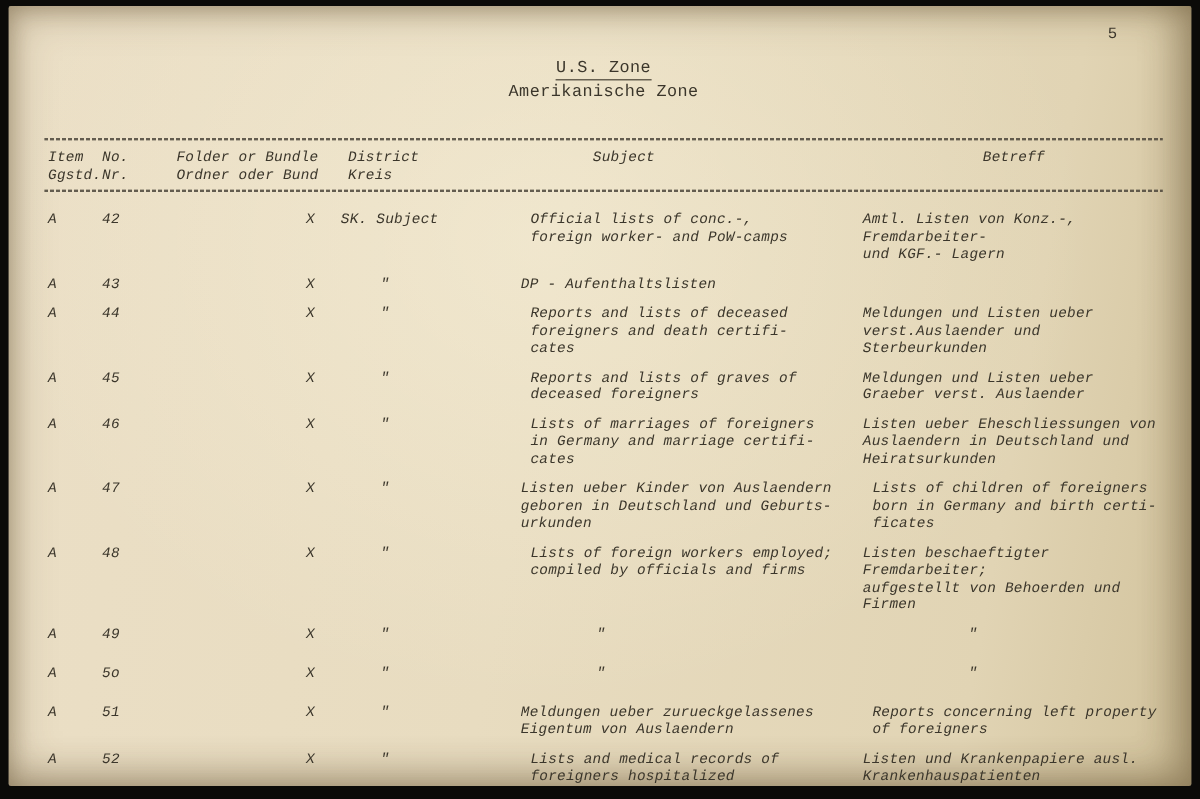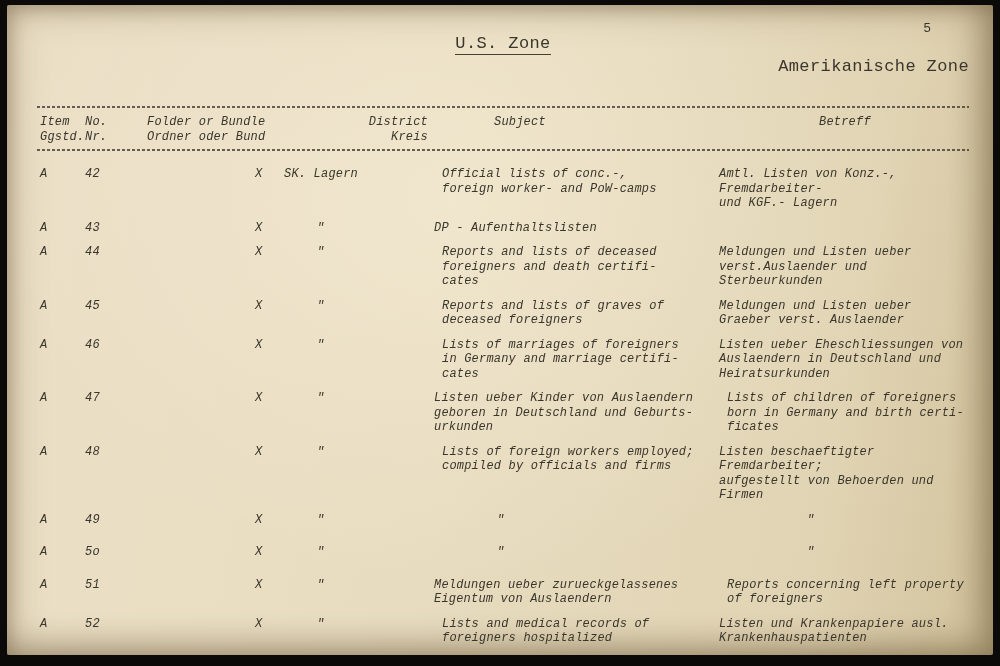--- a/index.html
+++ b/index.html
@@ -21,44 +21,44 @@
       inset 4px 4px 14px rgba(110,90,55,0.22);
     border-radius:2px;
     padding:12px 24px 0 30px;
     box-sizing:border-box;
     color:#3b362b;
   }
   .page-number {
     position:absolute; top:16px; right:62px;
     font-size:13px; color:#3b362b;
   }
-  .doc-header { margin-top:17px; text-align:center; font-size:17px; letter-spacing:0.4px; }
+  .doc-header { margin-top:32px; text-align:center; font-size:14px; letter-spacing:0.4px; }
   .doc-title { display:inline-block; border-bottom:1px solid #474135; padding-bottom:1px; }
-  .doc-subtitle { margin-top:2px;text-align:right; }
+  .doc-subtitle { margin-top:2px; }
 
   .rule {
     height:2px;
     background:repeating-linear-gradient(90deg,#4b453a 0 3px, rgba(0,0,0,0) 3px 5px);
     opacity:0.85;
   }
   .rule-top { margin-top:30px; }
   .rule-bottom { margin-top:5px; margin-bottom:16px; }
 
   .grid {
     display:grid;
     grid-template-columns:48px 58px 140px 145px 285px 1fr;
     font-size:12px;
     line-height:14.5px;
     letter-spacing:0.2px;
     font-style:italic;
   }
   .cell, .hcell { white-space:pre-line; }
   .header-row { margin-top:7px; }
   .h-folder   { padding-left:4px; }
-  .h-district { padding-left:7px;text-align:right; }
+  .h-district { padding-left:7px; }
   .h-subject  { padding-left:66px; }
   .h-betreff  { padding-left:106px; }
 
   .row { margin-bottom:10px; }
   .row.tall-gap { margin-bottom:18px; }
   .c-item     { padding-left:3px; }
   .c-folder   { padding-left:112px; }
   .c-district { padding-left:1px; }
   .c-district.ditto { padding-left:34px; }
   .c-subject  { padding-left:14px; }
@@ -94,21 +94,21 @@
       <div class="hcell h-betreff">Betreff</div>
     </div>
 
     <div class="rule rule-bottom"></div>
 
     <div id="table-body">
   <div class="grid row">
     <div class="cell c-item">A</div>
     <div class="cell c-no">42</div>
     <div class="cell c-folder">X</div>
-    <div class="cell c-district">SK. Lagern</div>
+    <div class="cell c-district">SK. Subject</div>
     <div class="cell c-subject">Official lists of conc.-,
 foreign worker- and PoW-camps</div>
     <div class="cell c-betreff">Amtl. Listen von Konz.-, Fremdarbeiter-
 und KGF.- Lagern</div>
   </div>
 
   <div class="grid row">
     <div class="cell c-item">A</div>
     <div class="cell c-no">43</div>
     <div class="cell c-folder">X</div>

